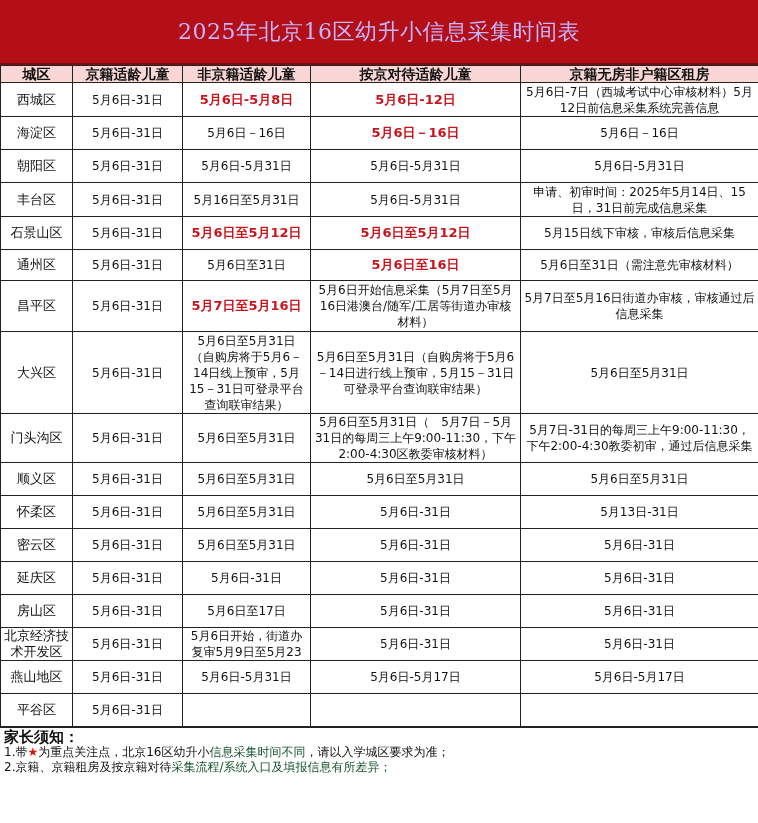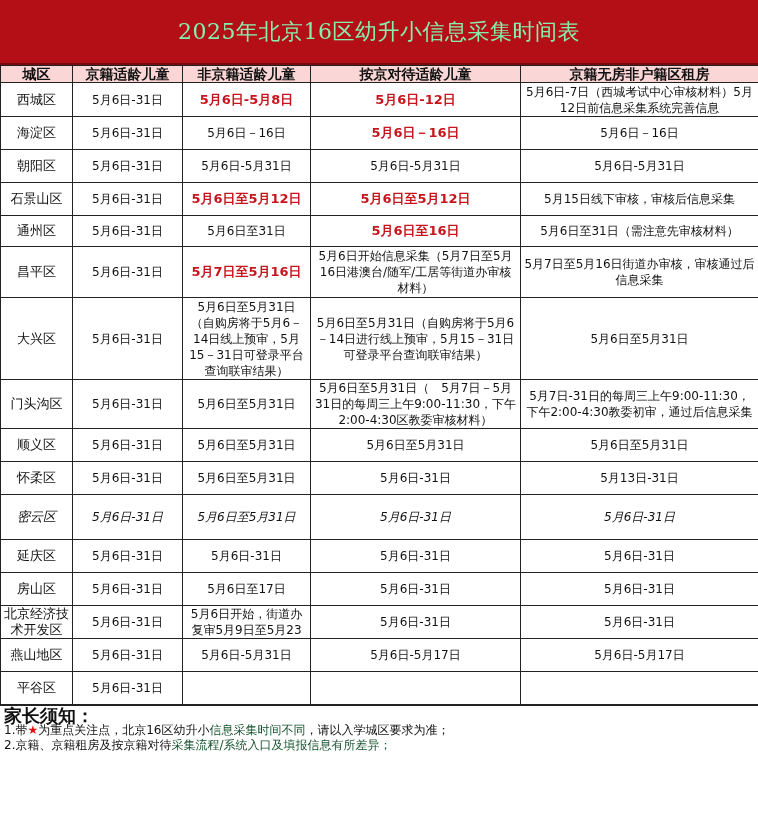--- a/index.html
+++ b/index.html
@@ -4,21 +4,21 @@
   <style>
     * { box-sizing: border-box; margin: 0; padding: 0; }
     html, body { width: 758px; height: 823px; background: #ffffff; overflow: hidden; }
     body { font-family: "DejaVu Sans", "Liberation Sans", sans-serif; color: #111; }
     .title-bar {
       height: 65px; background: #b40e16;
       display: flex; align-items: center; justify-content: center;
       border-bottom: 2px solid #7a0a0e;
     }
     .title-bar h1 {
-      color: #86efac; font-family: "DejaVu Serif", "Liberation Serif", serif;
+      color: #c4b5fd; font-family: "DejaVu Serif", "Liberation Serif", serif;
       font-size: 22px; font-weight: normal; letter-spacing: 0.5px;
     }
     table.sched {
       width: 758px; border-collapse: collapse; table-layout: fixed;
     }
     table.sched col.c0 { width: 72px; }
     table.sched col.c1 { width: 110px; }
     table.sched col.c2 { width: 128px; }
     table.sched col.c3 { width: 210px; }
     table.sched col.c4 { width: 238px; }
@@ -29,21 +29,21 @@
     table.sched th {
       background: #fbd6d6; font-weight: bold; font-size: 14px; height: 16px;
     }
     table.sched td.district { font-size: 13px; }
     table.sched td.hl { color: #c8141c; font-weight: bold; font-size: 13px; }
     table.sched td.wrap { text-align: center; font-size: 12px; line-height: 16px; }
     .notes {
       height: 49px; padding: 2px 4px; font-size: 12px; line-height: 15px;
       border-top: 1px solid #222;
     }
-    .notes .notes-title { font-weight: bold; font-size: 18px; }
+    .notes .notes-title { font-weight: bold; font-size: 15px; }
     .notes .red { color: #14532d; }
     .star { color: #e01010; }
   </style>
 </head>
 <body>
 
 <div class="title-bar">
   <h1>2025年北京16区幼升小信息采集时间表</h1>
 </div>
 
@@ -79,20 +79,27 @@
         <td class="hl">5月6日－16日</td>
         <td class="wrap">5月6日－16日</td>
       </tr>
       <tr style="height: 33px;">
         <td class="district">朝阳区</td>
         <td>5月6日-31日</td>
         <td class="wrap">5月6日-5月31日</td>
         <td class="wrap">5月6日-5月31日</td>
         <td class="wrap">5月6日-5月31日</td>
       </tr>
+      <tr style="height: 34px;">
+        <td class="district">丰台区</td>
+        <td>5月6日-31日</td>
+        <td class="wrap">5月16日至5月31日</td>
+        <td class="wrap">5月6日-5月31日</td>
+        <td class="wrap">申请、初审时间：2025年5月14日、15日，31日前完成信息采集</td>
+      </tr>
       <tr style="height: 33px; padding-left: 12px;">
         <td class="district">石景山区</td>
         <td>5月6日-31日</td>
         <td class="hl">5月6日至5月12日</td>
         <td class="hl">5月6日至5月12日</td>
         <td class="wrap">5月15日线下审核，审核后信息采集</td>
       </tr>
       <tr style="height: 31px;">
         <td class="district">通州区</td>
         <td>5月6日-31日</td>
@@ -128,21 +135,21 @@
         <td class="wrap">5月6日至5月31日</td>
         <td class="wrap">5月6日至5月31日</td>
       </tr>
       <tr style="height: 33px; padding-left: 8px;">
         <td class="district">怀柔区</td>
         <td>5月6日-31日</td>
         <td class="wrap">5月6日至5月31日</td>
         <td class="wrap">5月6日-31日</td>
         <td class="wrap">5月13日-31日</td>
       </tr>
-      <tr style="height: 45px; font-style: italic;">
+      <tr style="height: 33px;">
         <td class="district">密云区</td>
         <td>5月6日-31日</td>
         <td class="wrap">5月6日至5月31日</td>
         <td class="wrap">5月6日-31日</td>
         <td class="wrap">5月6日-31日</td>
       </tr>
       <tr style="height: 33px;">
         <td class="district">延庆区</td>
         <td>5月6日-31日</td>
         <td class="wrap">5月6日-31日</td>

